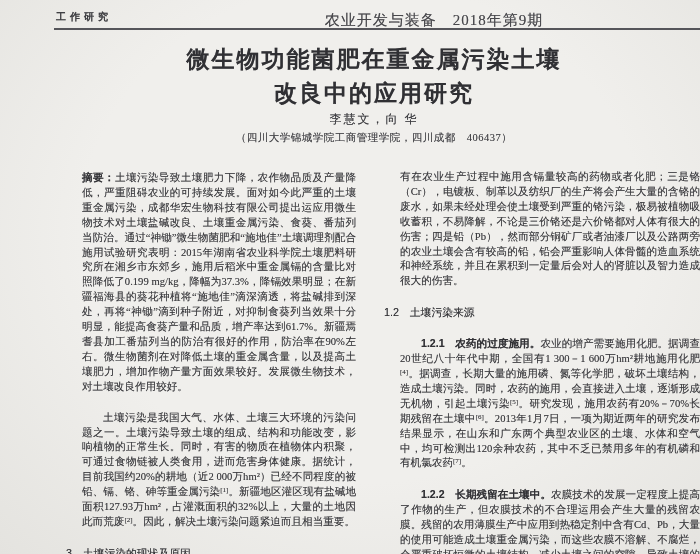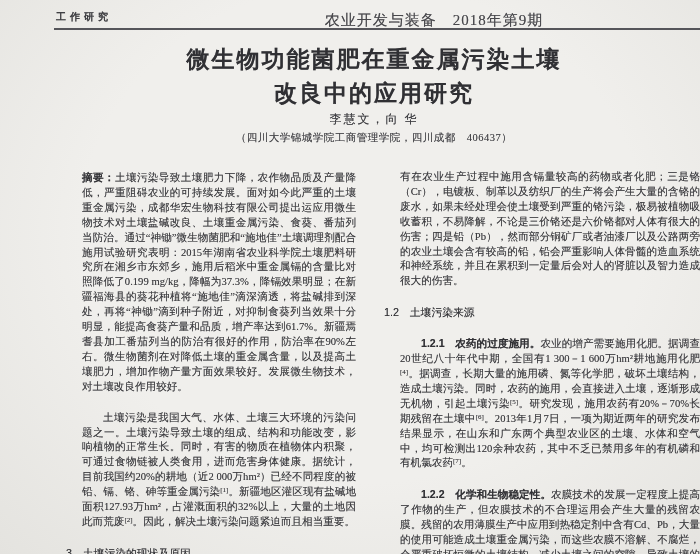--- a/index.html
+++ b/index.html
@@ -79,17 +79,17 @@
       <p><span class="rh">摘要：</span><span>土壤污染导致土壤肥力下降，农作物品质及产量降低，严重阻碍农业的可持续发展。面对如今此严重的土壤重金属污染，成都华宏生物科技有限公司提出运应用微生物技术对土壤盐碱改良、土壤重金属污染、食葵、番茄列当防治。通过“神锄”微生物菌肥和“施地佳”土壤调理剂配合施用试验研究表明：2015年湖南省农业科学院土壤肥料研究所在湘乡市东郊乡，施用后稻米中重金属镉的含量比对照降低了0.199 mg/kg，降幅为37.3%，降镉效果明显；在新疆福海县的葵花种植将“施地佳”滴深滴透，将盐碱排到深处，再将“神锄”滴到种子附近，对抑制食葵列当效果十分明显，能提高食葵产量和品质，增产率达到61.7%。新疆焉耆县加工番茄列当的防治有很好的作用，防治率在90%左右。微生物菌剂在对降低土壤的重金属含量，以及提高土壤肥力，增加作物产量方面效果较好。发展微生物技术，对土壤改良作用较好。</span></p>
       <p class="ind"><span>土壤污染是我国大气、水体、土壤三大环境的污染问题之一。土壤污染导致土壤的组成、结构和功能改变，影响植物的正常生长。同时，有害的物质在植物体内积聚，可通过食物链被人类食用，进而危害身体健康。据统计，目前我国约20%的耕地（近2 000万hm²）已经不同程度的被铅、镉、铬、砷等重金属污染</span><sup>[1]</sup><span>。新疆地区灌区现有盐碱地面积127.93万hm²，占灌溉面积的32%以上，大量的土地因此而荒废</span><sup>[2]</sup><span>。因此，解决土壤污染问题紧迫而且相当重要。</span></p>
       <h3>3　土壤污染的现状及原因</h3>
       <p class="ind"><span>近年来，我国多数城市近郊的土壤受到了不同程度的污染，很多地方的粮食、土壤三大环境的污染问题之一</span><sup>[3]</sup><span>。据国家环保总局2008年对全国26个省市进行了土地污染调查，重点区域在长</span></p>
     </div>
 
     <div class="col col-right">
       <p><span>有在农业生产过程中施用含镉量较高的药物或者化肥；三是铬（Cr），电镀板、制革以及纺织厂的生产将会产生大量的含铬的废水，如果未经处理会使土壤受到严重的铬污染，极易被植物吸收蓄积，不易降解，不论是三价铬还是六价铬都对人体有很大的伤害；四是铅（Pb），然而部分铜矿厂或者油漆厂以及公路两旁的农业土壤会含有较高的铅，铅会严重影响人体骨髓的造血系统和神经系统，并且在累积到一定量后会对人的肾脏以及智力造成很大的伤害。</span></p>
       <h3>1.2　土壤污染来源</h3>
       <p class="ind"><span class="rh">1.2.1　农药的过度施用。</span><span>农业的增产需要施用化肥。据调查20世纪八十年代中期，全国有1 300－1 600万hm²耕地施用化肥</span><sup>[4]</sup><span>。据调查，长期大量的施用磷、氮等化学肥，破坏土壤结构，造成土壤污染。同时，农药的施用，会直接进入土壤，逐渐形成无机物，引起土壤污染</span><sup>[5]</sup><span>。研究发现，施用农药有20%－70%长期残留在土壤中</span><sup>[6]</sup><span>。2013年1月7日，一项为期近两年的研究发布结果显示，在山东和广东两个典型农业区的土壤、水体和空气中，均可检测出120余种农药，其中不乏已禁用多年的有机磷和有机氯农药</span><sup>[7]</sup><span>。</span></p>
-      <p class="ind"><span class="rh">1.2.2　化学和生物稳定性。</span><span>农膜技术的发展一定程度上提高了作物的生产，但农膜技术的不合理运用会产生大量的残留农膜。残留的农用薄膜生产中应用到热稳定剂中含有Cd、Pb，大量的使用可能造成土壤重金属污染，而这些农膜不溶解、不腐烂，会严重破坏恒微的土壤结构，减少土壤之间的空隙，导致土壤的透气性和透水性严重的降低。市容农膜导致残膜污染的原因主要有3个方面：一是农膜本身性质所致，由于目前生产上采用的多为普通农用地膜，一般具有极高的物理、化学和生物稳定性，在自然条件下不易降解，有人估计其在土壤中可存在200－400年；二是使用地膜厚度不达标准：调查资料表明，河北邯郸地区使用的</span></p>
+      <p class="ind"><span class="rh">1.2.2　长期残留在土壤中。</span><span>农膜技术的发展一定程度上提高了作物的生产，但农膜技术的不合理运用会产生大量的残留农膜。残留的农用薄膜生产中应用到热稳定剂中含有Cd、Pb，大量的使用可能造成土壤重金属污染，而这些农膜不溶解、不腐烂，会严重破坏恒微的土壤结构，减少土壤之间的空隙，导致土壤的透气性和透水性严重的降低。市容农膜导致残膜污染的原因主要有3个方面：一是农膜本身性质所致，由于目前生产上采用的多为普通农用地膜，一般具有极高的物理、化学和生物稳定性，在自然条件下不易降解，有人估计其在土壤中可存在200－400年；二是使用地膜厚度不达标准：调查资料表明，河北邯郸地区使用的</span></p>
     </div>
 
   </div>
 </div>
 
 </body></html>

